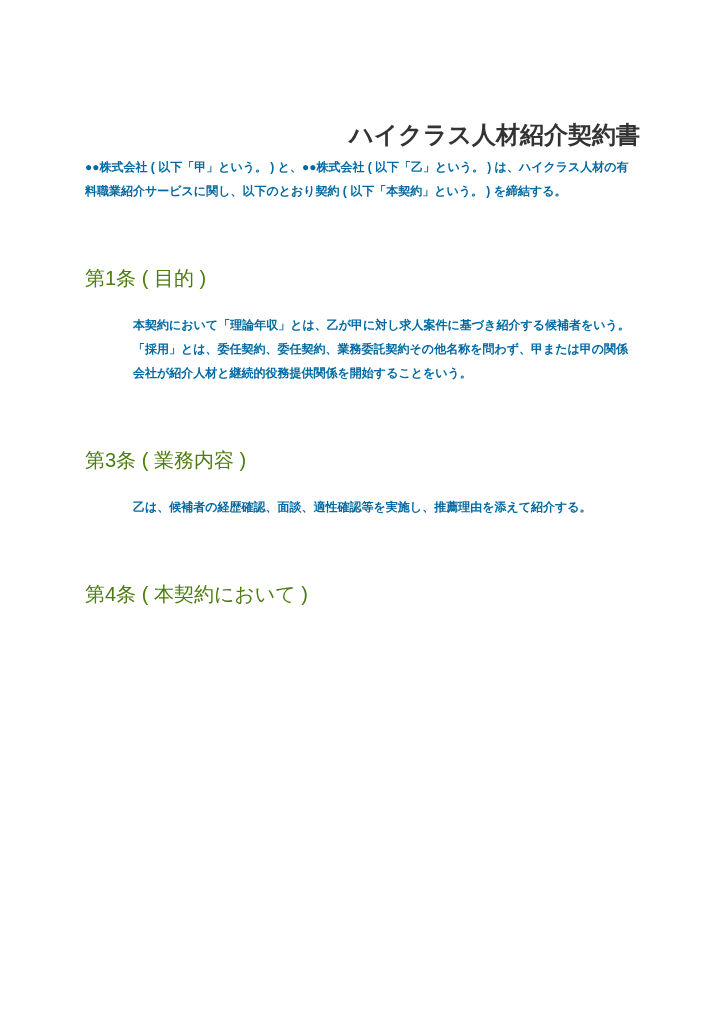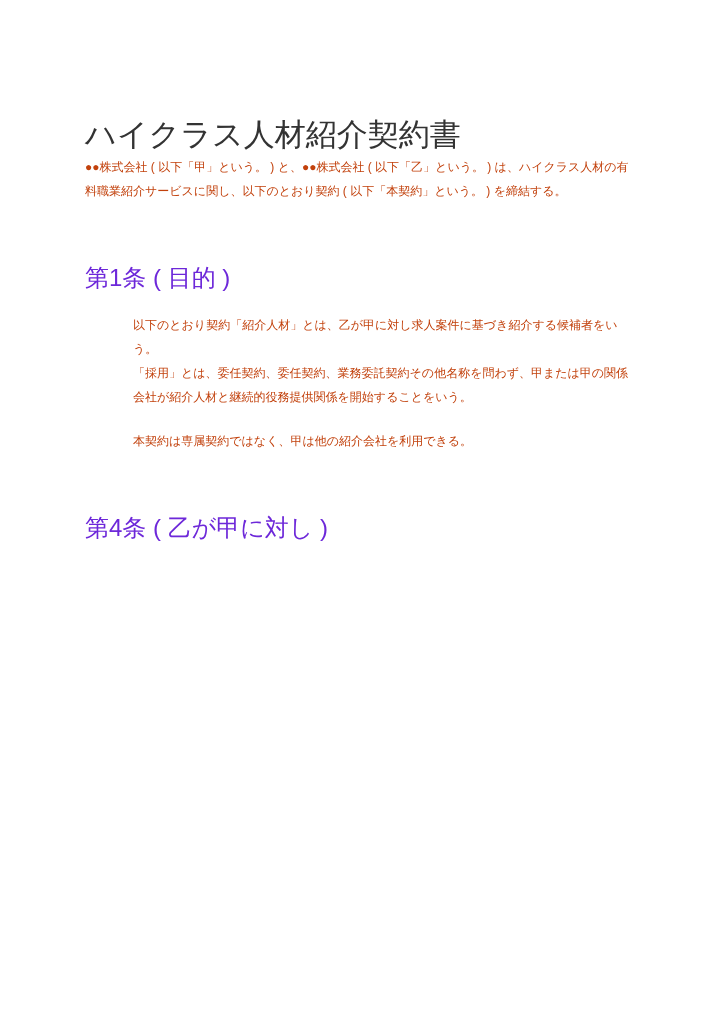--- a/index.html
+++ b/index.html
@@ -16,75 +16,77 @@
   }
   .page {
     box-sizing: border-box;
     width: 724px;
     height: 1024px;
     padding: 0 84px 0 85px;
     background: #ffffff;
   }
   .doc-title {
     margin: 115px 0 0 0;
-    font-size: 31px;
+    font-size: 24px;
     line-height: 40px;
-    font-weight: 400;
-    text-align: left;
+    font-weight: 700;
+    text-align: right;
     color: #333333;
   }
   .intro {
     margin: 59px 0 0 0;
   }
   .article-heading {
     margin: 60px 0 0 0;
-    font-size: 24px;
+    font-size: 20px;
     line-height: 30px;
     font-weight: 400;
-    color: #6d28d9;
+    color: #4d7c0f;
   }
   .article-body {
     margin: 20px 0 0 0;
   }
   .article-body.indented {
     padding-left: 48px;
   }
   .body-text,
   .article-body p {
     margin: 0;
     font-size: 12px;
     line-height: 24px;
-    color: #c2410c;
+    color: #0369a1;
     text-align: left;
     word-break: break-all;
+    font-weight: bold;
   }
 </style>
 </head>
 <body>
 
 <div class="page">
 
   <h1 class="doc-title">ハイクラス人材紹介契約書</h1>
 
   <p class="body-text intro">●●株式会社 ( 以下「甲」という。 ) と、●●株式会社 ( 以下「乙」という。 ) は、ハイクラス人材の有料職業紹介サービスに関し、以下のとおり契約 ( 以下「本契約」という。 ) を締結する。</p>
 
   <section>
     <h2 class="article-heading">第1条 ( 目的 )</h2>
   </section>
 
   <section>
     <div class="article-body indented">
-      <p>以下のとおり契約「紹介人材」とは、乙が甲に対し求人案件に基づき紹介する候補者をいう。</p>
+      <p>本契約において「理論年収」とは、乙が甲に対し求人案件に基づき紹介する候補者をいう。</p>
       <p>「採用」とは、委任契約、委任契約、業務委託契約その他名称を問わず、甲または甲の関係会社が紹介人材と継続的役務提供関係を開始することをいう。</p>
     </div>
   </section>
 
   <section>
+    <h2 class="article-heading">第3条 ( 業務内容 )</h2>
     <div class="article-body indented">
-      <p>本契約は専属契約ではなく、甲は他の紹介会社を利用できる。</p>
+      <p>乙は、候補者の経歴確認、面談、適性確認等を実施し、推薦理由を添えて紹介する。</p>
     </div>
   </section>
 
   <section>
-    <h2 class="article-heading">第4条 ( 乙が甲に対し )</h2>
+    <h2 class="article-heading">第4条 ( 本契約において )</h2>
   </section>
 
 </div>
 
 </body></html>

